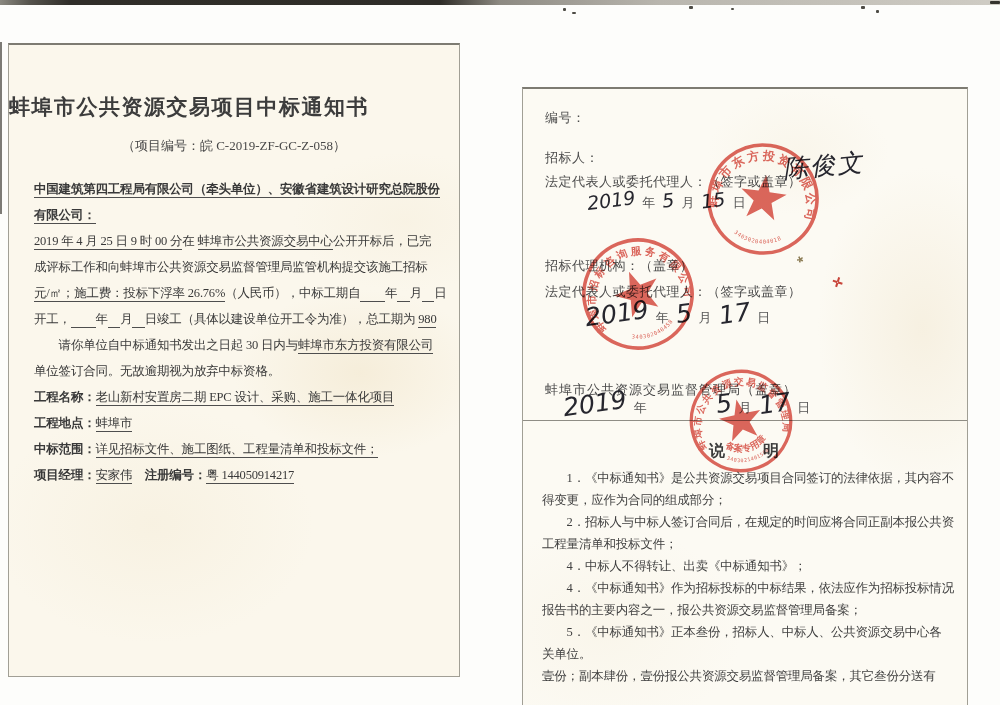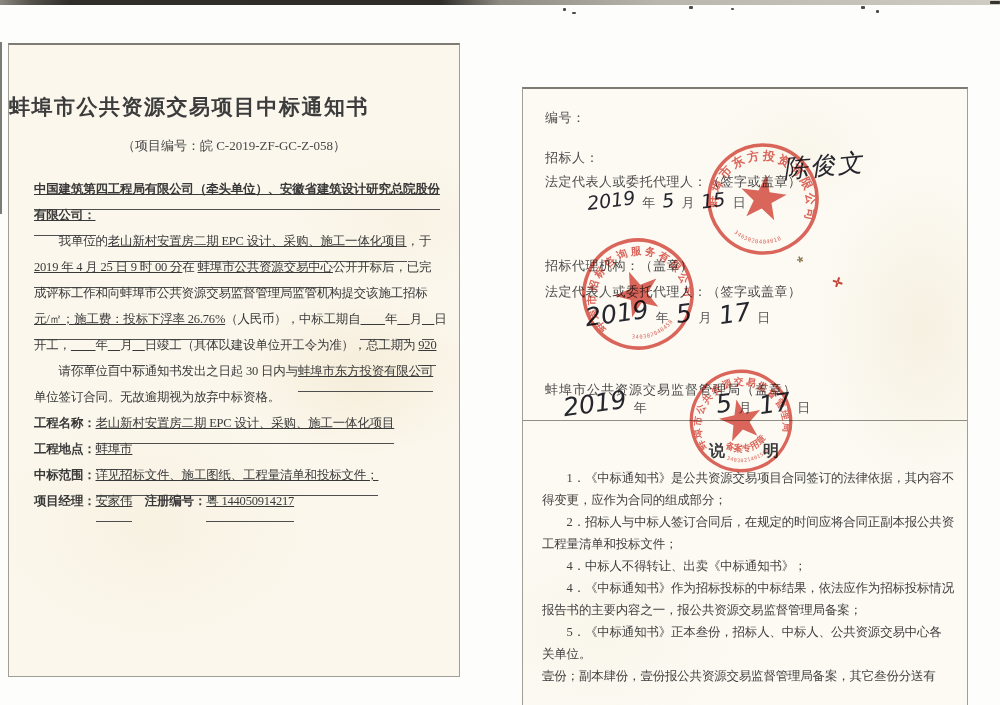--- a/index.html
+++ b/index.html
@@ -24,21 +24,21 @@
       radial-gradient(ellipse 150px 230px at 90% 38%, rgba(234,218,184,.30), transparent 70%),
       radial-gradient(ellipse 130px 90px at 62% 10%, rgba(236,223,192,.16), transparent 70%),
       radial-gradient(ellipse 200px 150px at 18% 86%, rgba(236,223,192,.16), transparent 70%); margin-top: 45px;}
 
   
   .title{position:absolute;left:0;top:48px;width:100%;margin:0;
          font-size:21px;font-weight:bold;letter-spacing:1.5px;color:#3c3c3c;}
   .subtitle{position:absolute;left:0;top:92px;width:100%;text-align:center;font-size:13px;color:#474747;}
   .doc-lines{position:absolute;left:25px;top:131px;width:426px;font-size:12.5px;color:#393939;letter-spacing:-.2px;}
   .dline{height:26px;line-height:26px;white-space:nowrap;}
-  .dline .u{border-bottom:1px solid #4e4e4e;padding-bottom:13px;text-decoration:underline;}
+  .dline .u{border-bottom:1px solid #4e4e4e;padding-bottom:1px;}
   .dline .b{font-weight:bold;}
 
   
   .fld{position:absolute;left:22px;font-size:13px;color:#4b4b4b;letter-spacing:.5px;white-space:nowrap;}
   .f-no{top:20px;}
   .f-bidder{top:60px;}
   .f-rep1{top:84px;}
   .f-agency{top:168px;}
   .f-rep2{top:194px;}
   .f-bureau{top:292px;letter-spacing:1px;}
@@ -84,25 +84,24 @@
   <div class="dot" style="left:876px;top:10px;width:3px;height:3px;"></div>
   <div class="dot" style="left:990px;top:1px;width:10px;height:3px;background:#35332e;"></div>
   <div class="left-edge-line"></div>
 
   <section class="page page-left">
     <h1 class="title">蚌埠市公共资源交易项目中标通知书</h1>
     <div class="subtitle">（项目编号：皖 C-2019-ZF-GC-Z-058）</div>
     <div class="doc-lines" id="left-lines">
         <div class="dline"><span class="u b">中国建筑第四工程局有限公司（牵头单位）、安徽省建筑设计研究总院股份</span></div>
         <div class="dline"><span class="u b">有限公司：</span></div>
-        <div class="dline"><span class="">　　我单位的</span><span class="u ">老山新村安置房二期 EPC 设计、采购、施工一体化项目</span><span class="">，于</span></div>
         <div class="dline"><span class="u ">2019 年 4 月 25 日 9 时 00 分</span><span class="">在 </span><span class="u ">蚌埠市公共资源交易中心</span><span class="">公开开标后，已完</span></div>
         <div class="dline"><span class="">成评标工作和向蚌埠市公共资源交易监督管理局监管机构提交该施工招标</span></div>
         <div class="dline"><span class="u ">元/㎡；施工费：投标下浮率 26.76%</span><span class="">（人民币），中标工期自</span><span class="u ">　　</span><span class="">年</span><span class="u ">　</span><span class="">月</span><span class="u ">　</span><span class="">日</span></div>
-        <div class="dline"><span class="">开工，</span><span class="u ">　　</span><span class="">年</span><span class="u ">　</span><span class="">月</span><span class="u ">　</span><span class="">日竣工（具体以建设单位开工令为准），总工期为 </span><span class="u ">920</span></div>
+        <div class="dline"><span class="">开工，</span><span class="u ">　　</span><span class="">年</span><span class="u ">　</span><span class="">月</span><span class="u ">　</span><span class="">日竣工（具体以建设单位开工令为准），总工期为 </span><span class="u ">980</span></div>
         <div class="dline"><span class="">　　请你单位自中标通知书发出之日起 30 日内与</span><span class="u ">蚌埠市东方投资有限公司</span></div>
         <div class="dline"><span class="">单位签订合同。无故逾期视为放弃中标资格。</span></div>
         <div class="dline"><span class="b">工程名称：</span><span class="u ">老山新村安置房二期 EPC 设计、采购、施工一体化项目</span></div>
         <div class="dline"><span class="b">工程地点：</span><span class="u ">蚌埠市</span></div>
         <div class="dline"><span class="b">中标范围：</span><span class="u ">详见招标文件、施工图纸、工程量清单和投标文件；</span></div>
         <div class="dline"><span class="b">项目经理：</span><span class="u ">安家伟</span><span class="b">　注册编号：</span><span class="u ">粤 144050914217</span></div>
       </div>
   </section>
 
   <section class="page page-right" id="page-right">

